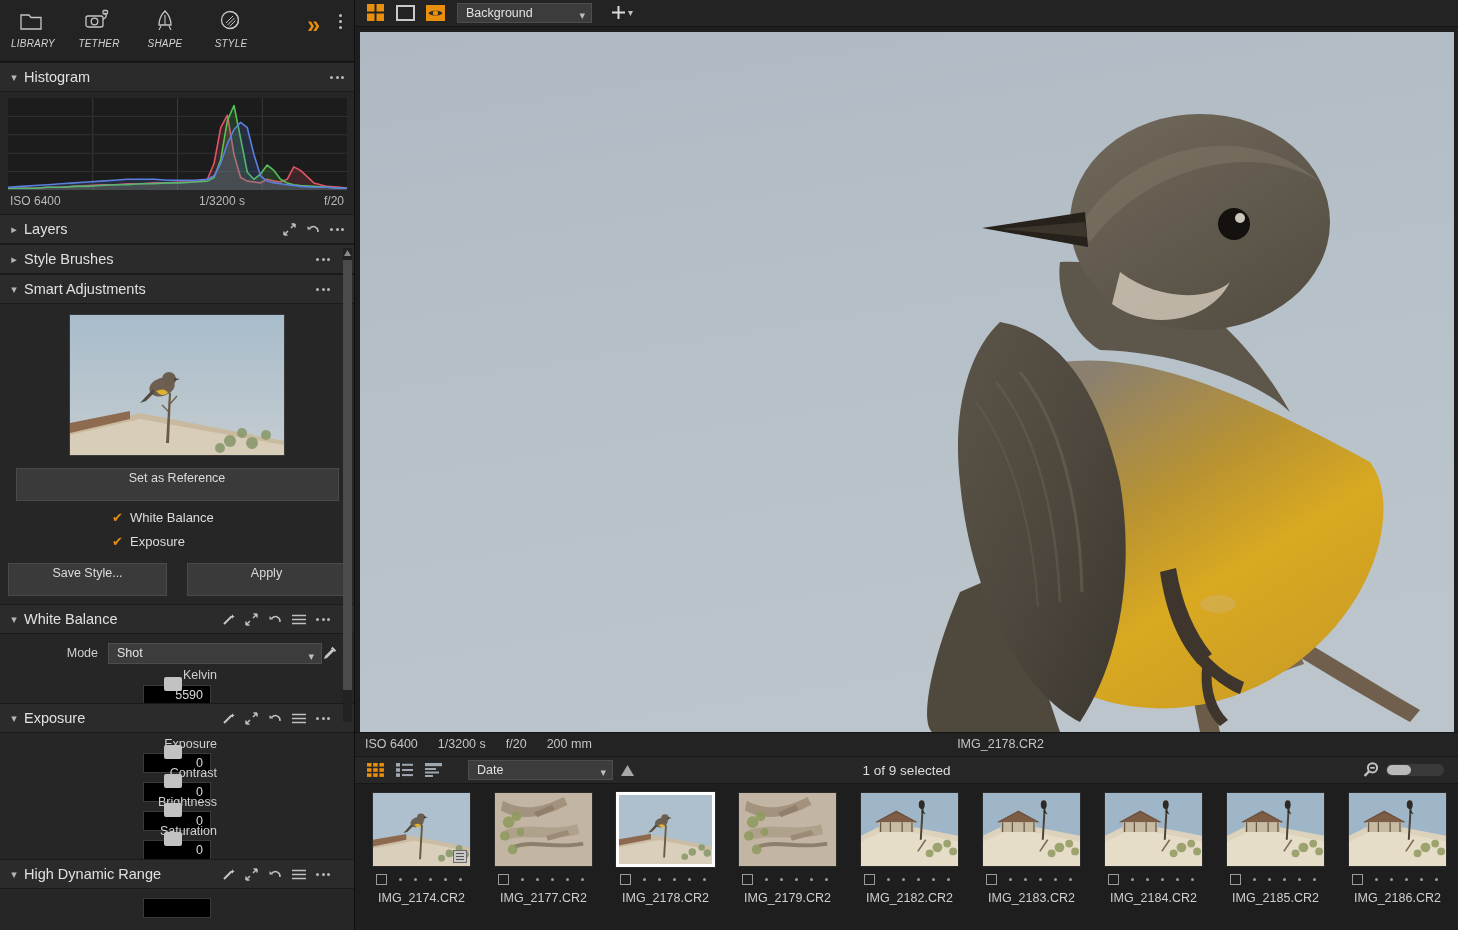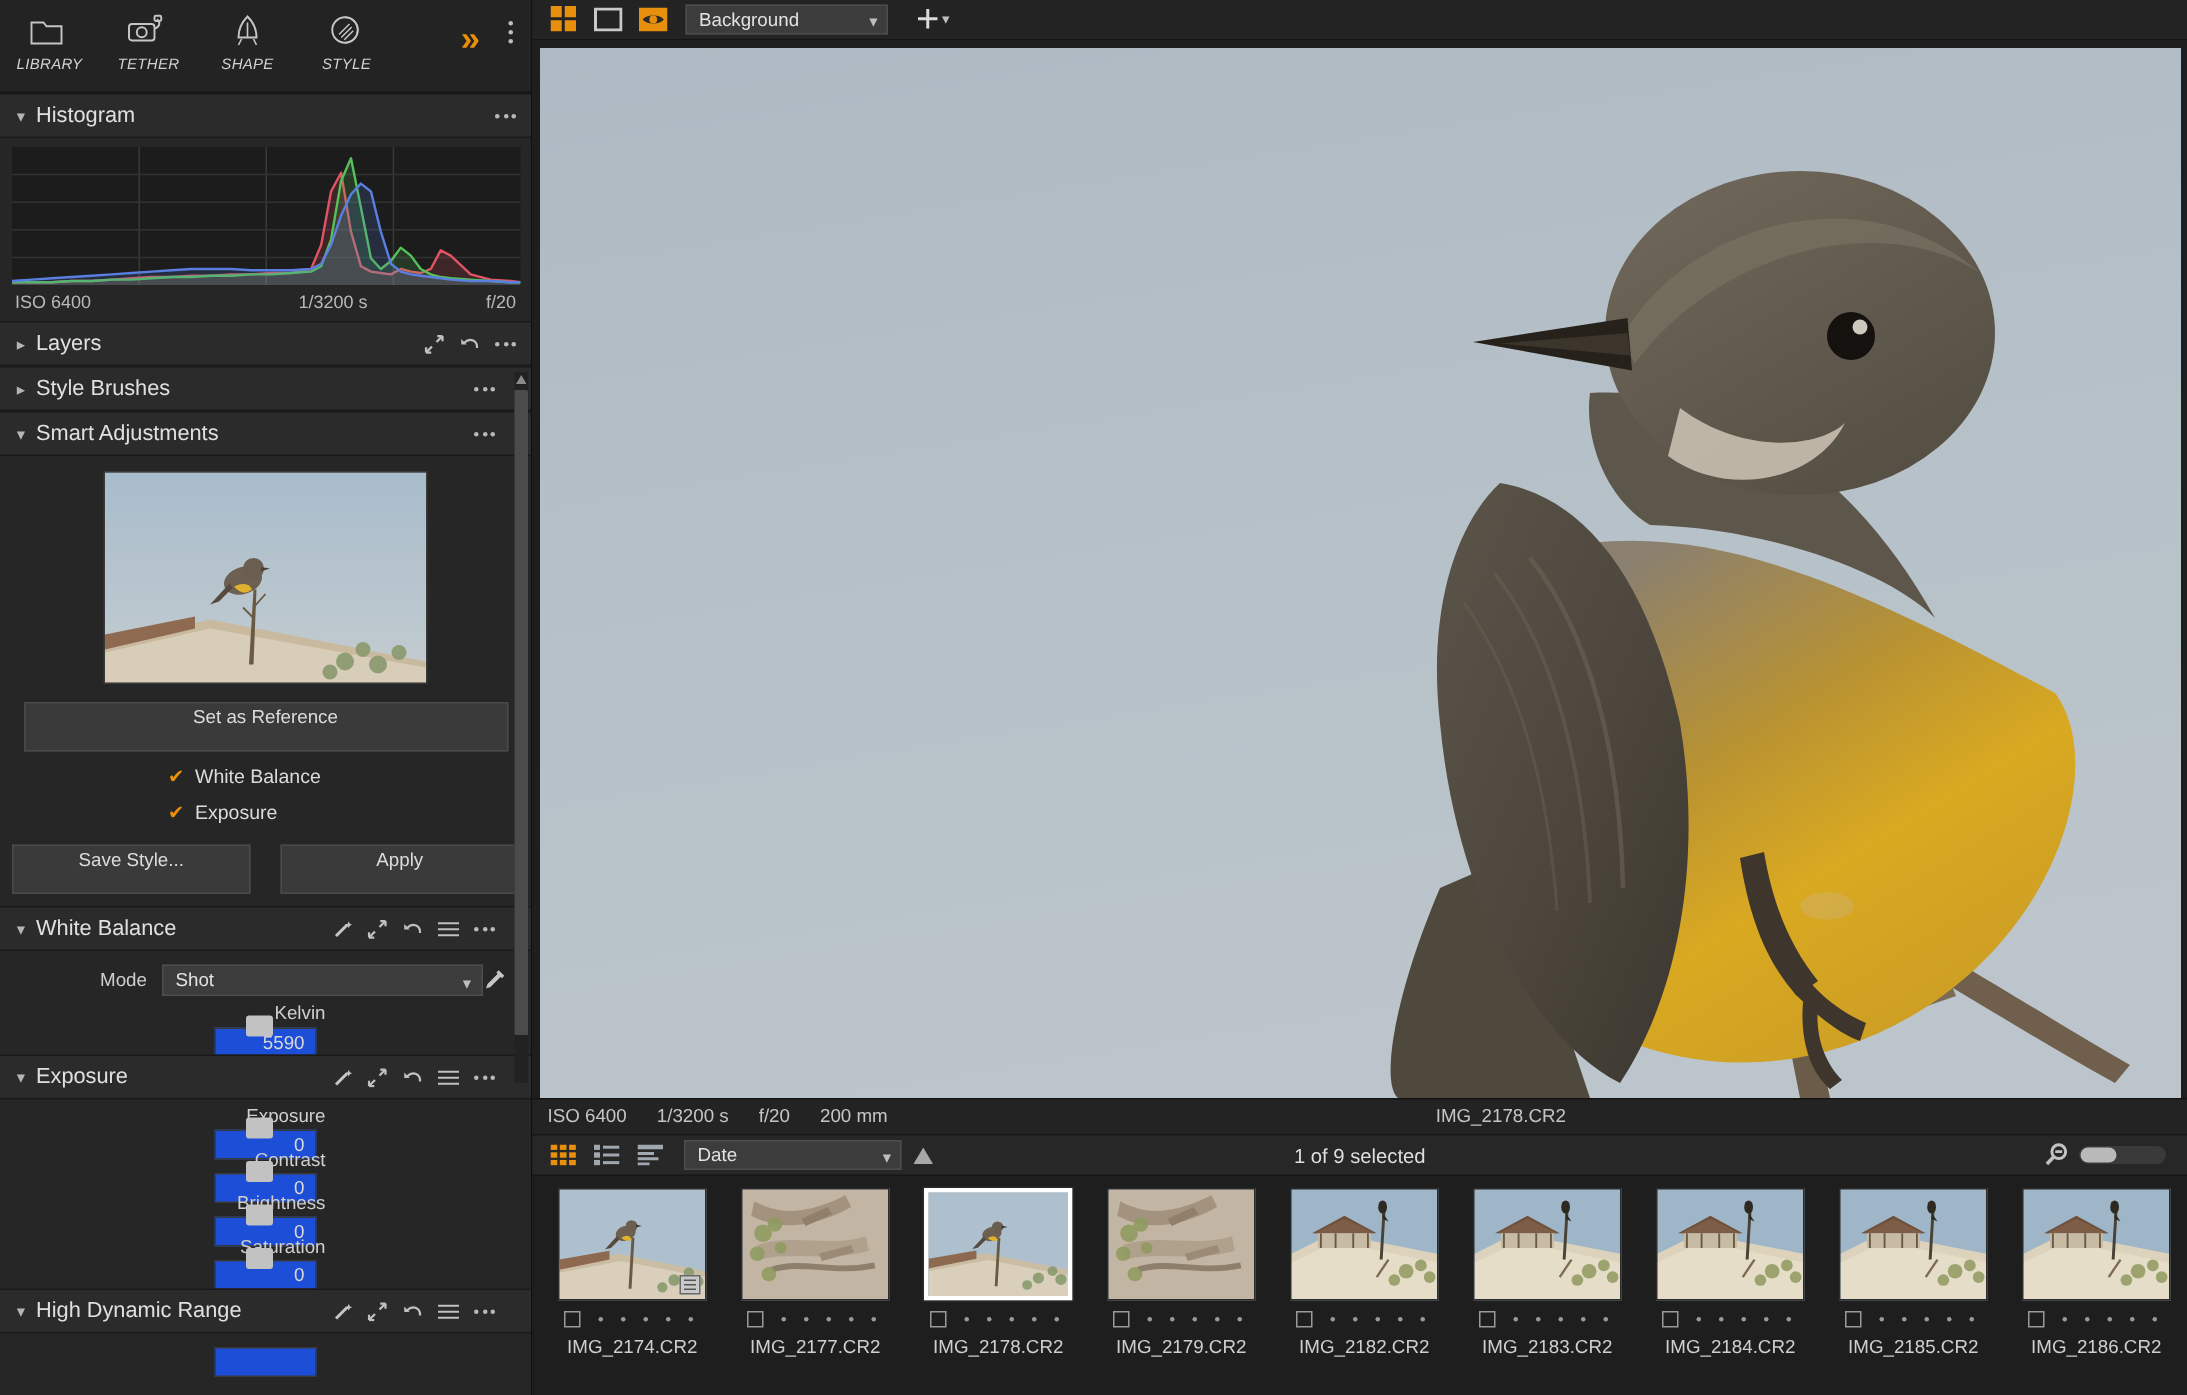--- a/index.html
+++ b/index.html
@@ -86,21 +86,21 @@
   .sl-label { width: 108px; text-align: right; font-size: 12.5px; color:#cfcfcf; padding-right: 10px; }
   .sl-track-wrap { flex: 1; position: relative; height: 20px; display:flex; align-items:center; }
   .sl-track { width: 100%; height: 2px; background: #5a5a5a; border-radius: 1px; }
   .sl-track.kelvin { height: 3px; background: linear-gradient(to right,#3b3fb0,#6b6bbf 28%,#8e8e9a 48%,#9b9b55 70%,#c9c63a); }
   .sl-track.tint { height: 3px; background: linear-gradient(to right,#1e8f4e,#5e9a6e 30%,#9a9a9a 48%,#b07090 70%,#d23a8e); }
   .sl-handle {
     position: absolute; width: 18px; height: 14px; background:#c2c2c2;
     border-radius: 2px; transform: translateX(-50%); cursor: pointer;
   }
   .sl-value {
-    width: 68px; height: 20px; background:#1d4ed8; border:1px solid #3a3a3a;
+    width: 68px; height: 20px; background:#000000; border:1px solid #3a3a3a;
     font-size: 12.5px; color:#d8d8d8; text-align: right; line-height: 18px;
     padding-right: 7px; margin-left: 8px; cursor: text; padding-left: 12px;
   }
   .mode-row { display:flex; align-items:center; height: 30px; padding-right: 8px; }
   .select {
     flex: 1; height: 21px; background:#3c3c3c; border:1px solid #4d4d4d;
     font-size: 12.5px; color:#e2e2e2; line-height: 19px; padding: 0 20px 0 8px;
     position: relative; cursor: pointer;
   }
   .select .caret { position:absolute; right:7px; top:3px; color:#bdbdbd; font-size: 11px; }
@@ -142,21 +142,21 @@
   .info-bar .filename { margin-left: auto; margin-right: 400px; }
 
   .browser-toolbar {
     height: 32px; background:#272727; display:flex; align-items:center;
     padding-left: 10px; gap: 8px; border-top:1px solid #171717; border-bottom:1px solid #171717;
     position: relative;
   }
   .bt-select {
     width: 145px; height: 20px; background:#3c3c3c; border:1px solid #4d4d4d;
     color:#e2e2e2; font-size: 12.5px; line-height: 18px; padding-left: 8px;
-    position: relative; cursor:pointer; margin-left: 4px;
+    position: relative; cursor:pointer; margin-left: 16px;
   }
   .bt-select .caret { position:absolute; right:6px; top:2px; color:#bdbdbd; font-size: 11px; }
   .sort-tri { width: 20px; text-align:center; cursor:pointer; color:#a8a8a8; font-size: 11px; }
   .sel-count { position:absolute; left:0; right:0; text-align:center; font-size: 13.5px; color:#dedede; pointer-events:none; }
   .zoom-ctl { margin-left:auto; display:flex; align-items:center; gap:7px; padding-right: 14px; }
   .zoom-slider { width: 58px; height: 12px; background:#3a3a3a; border-radius:6px; position:relative; cursor:pointer; }
   .zoom-slider i { position:absolute; left:1px; top:1px; width:24px; height:10px; background:#b9b9b9; border-radius:5px; display:block; }
 
   .filmstrip { flex: 0 0 146px; background:#1e1e1e; display:flex; padding: 8px 0 0 10px; gap: 9px; overflow:hidden; }
   .film-item { width: 113px; display:flex; flex-direction:column; align-items:center; cursor:pointer; }

